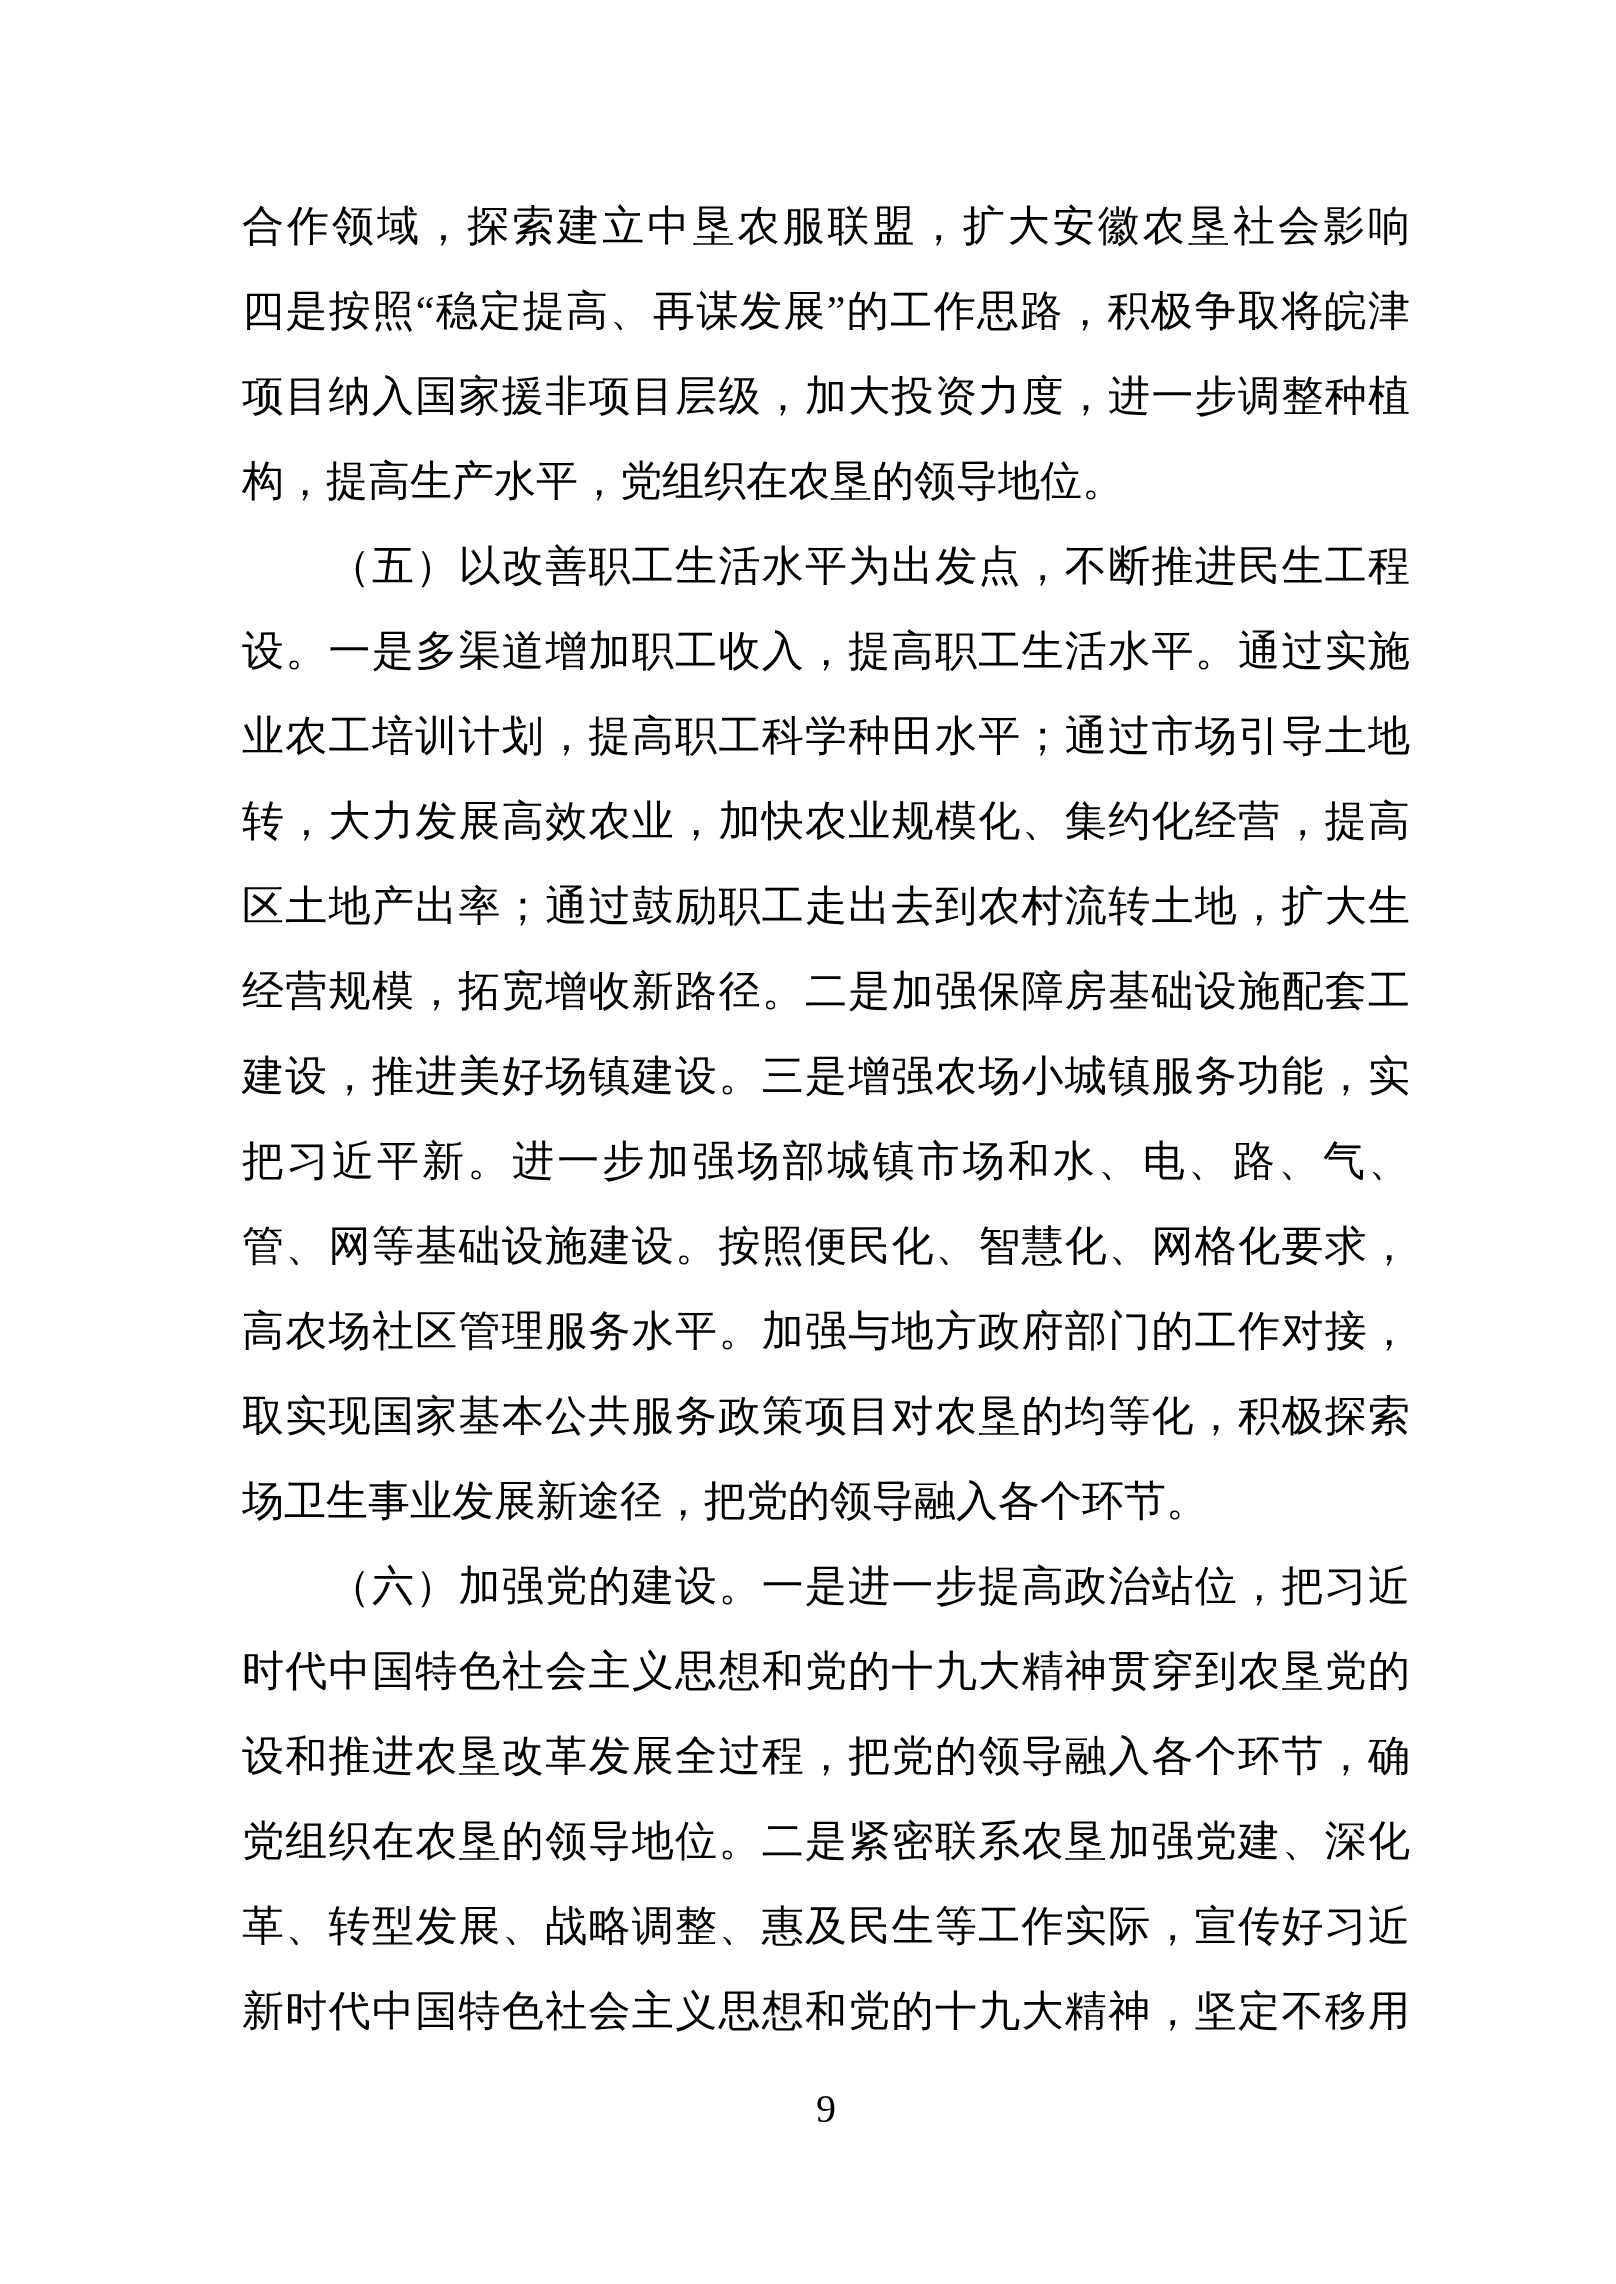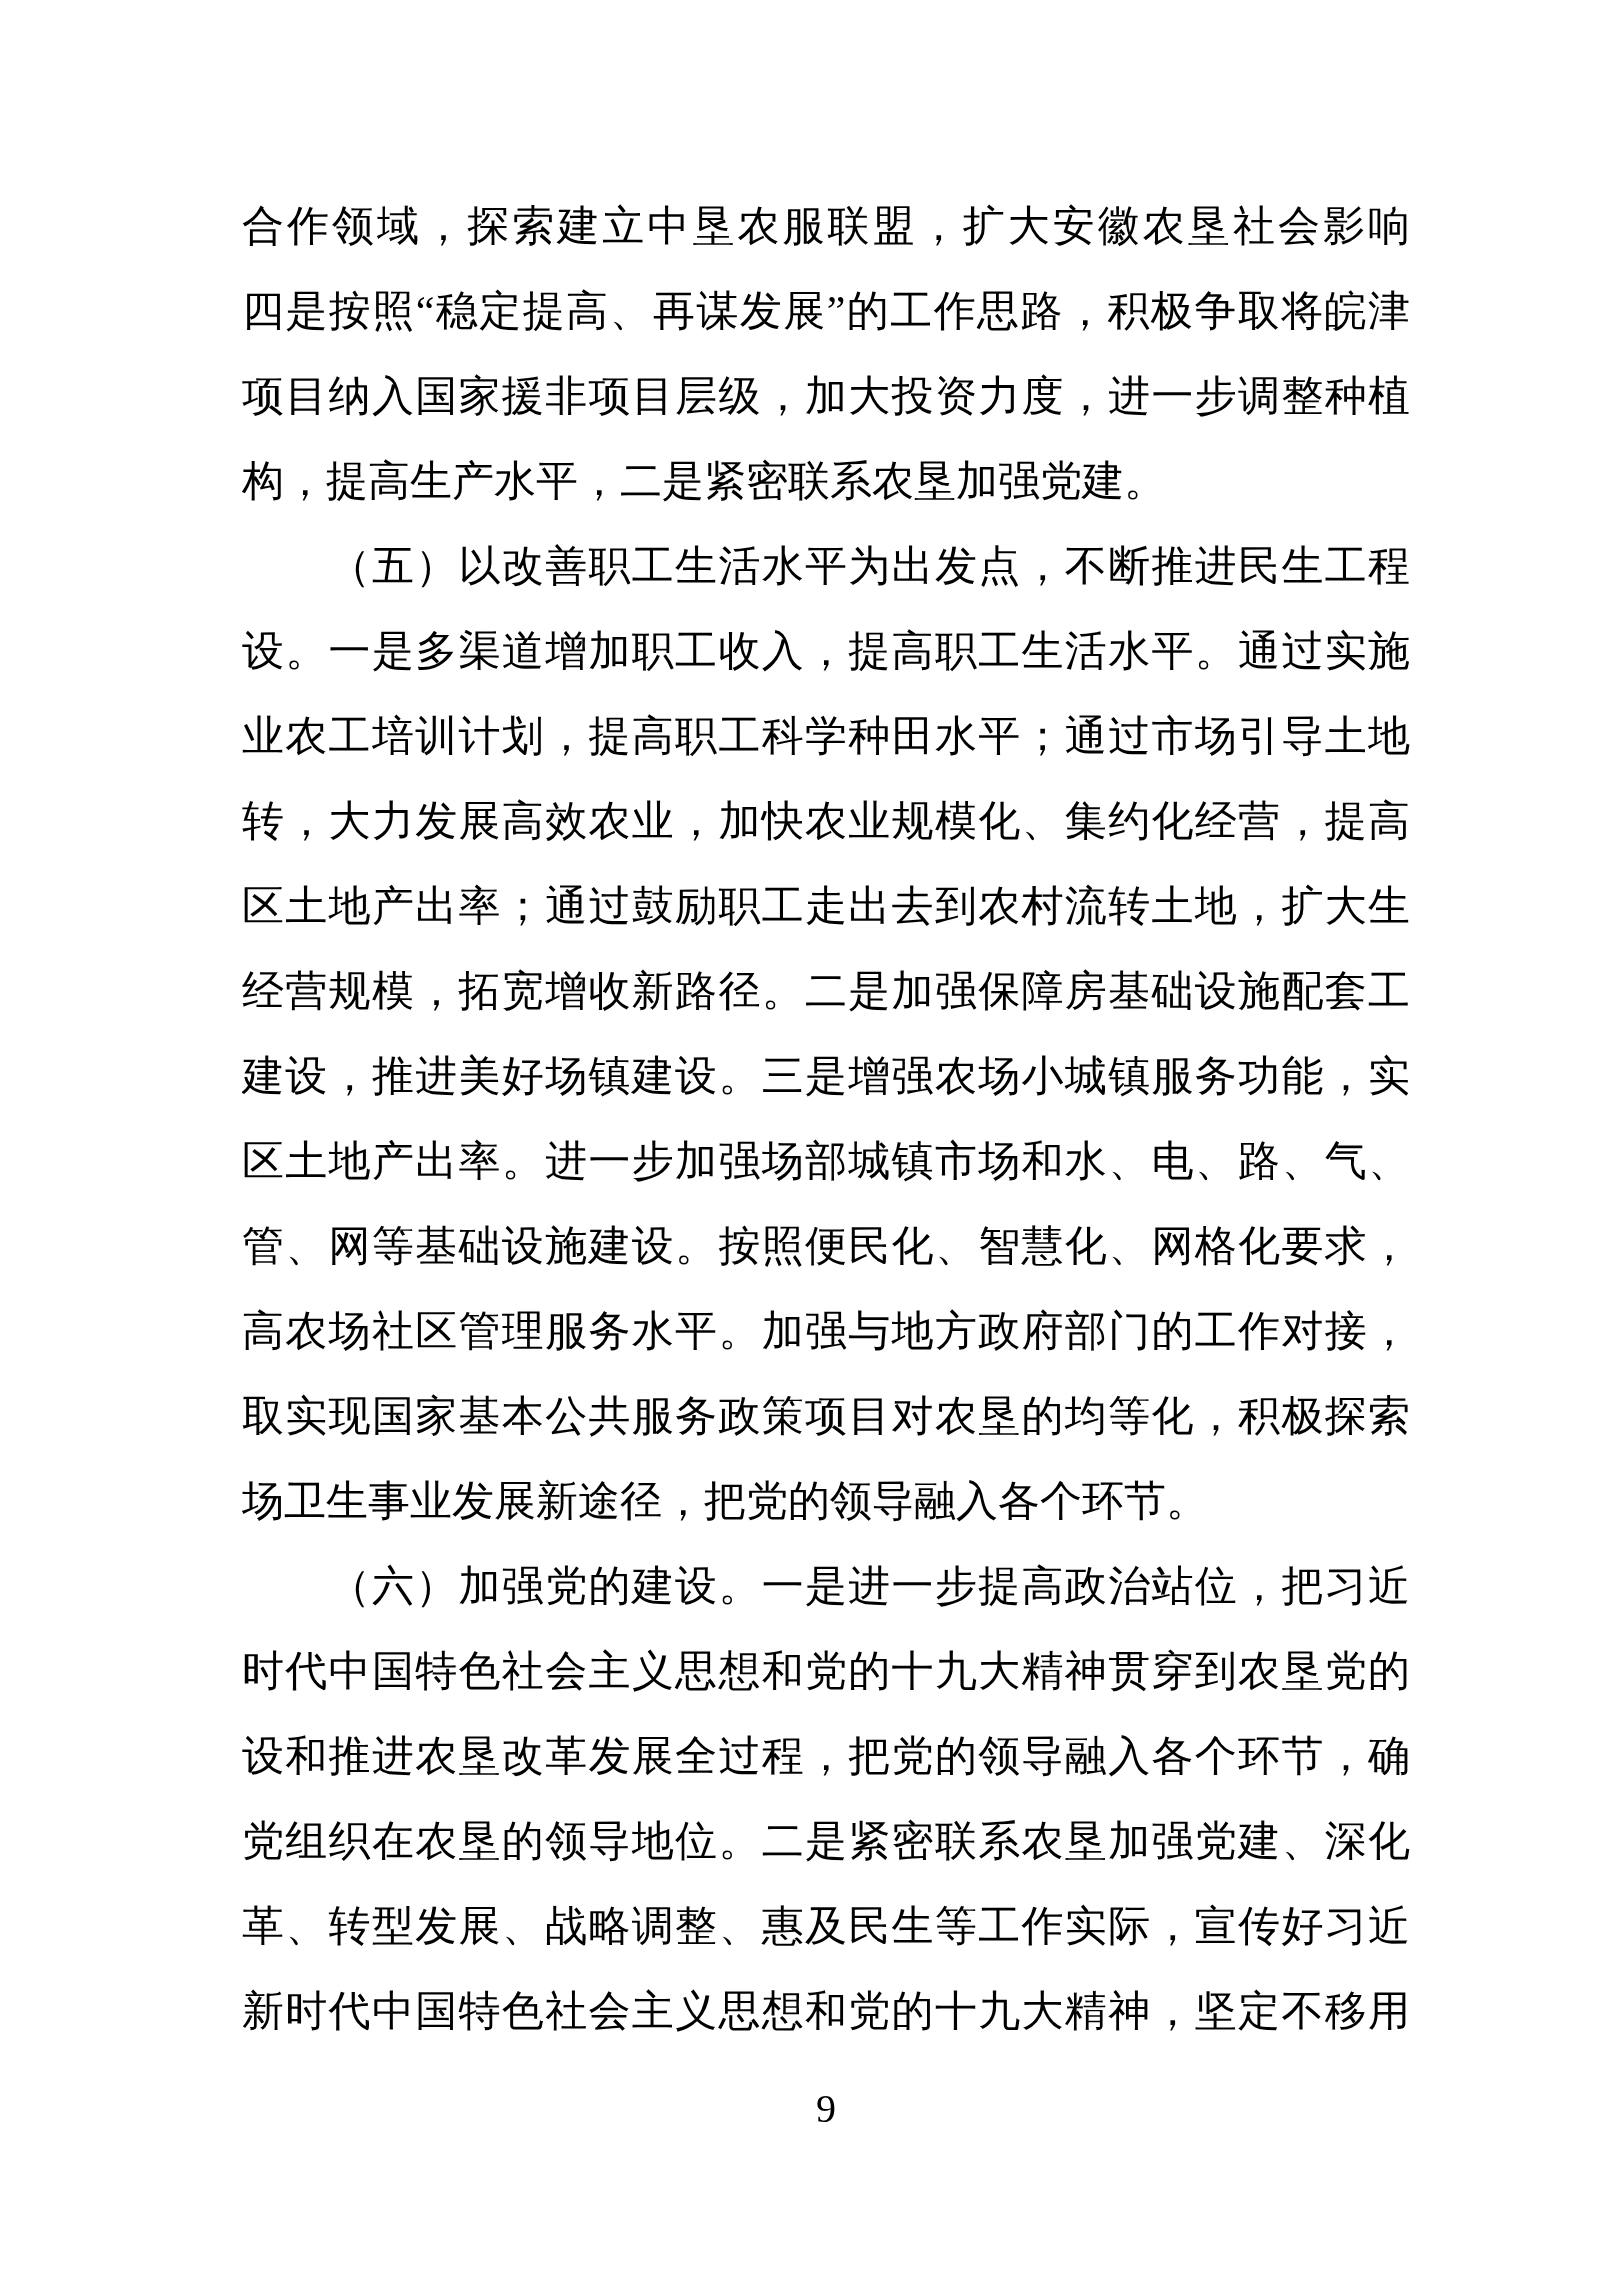--- a/index.html
+++ b/index.html
@@ -50,29 +50,29 @@
   }
 </style>
 </head>
 <body>
 
 <div class="page">
   <div class="text-block" id="text-block">
       <div class="line">合作领域，探索建立中垦农服联盟，扩大安徽农垦社会影响力。</div>
       <div class="line">四是按照“稳定提高、再谋发展”的工作思路，积极争取将皖津</div>
       <div class="line">项目纳入国家援非项目层级，加大投资力度，进一步调整种植结</div>
-      <div class="line para-end">构，提高生产水平，二是紧密联系农垦加强党建。</div>
+      <div class="line para-end">构，提高生产水平，党组织在农垦的领导地位。</div>
       <div class="line">　　（五）以改善职工生活水平为出发点，不断推进民生工程建</div>
       <div class="line">设。一是多渠道增加职工收入，提高职工生活水平。通过实施职</div>
       <div class="line">业农工培训计划，提高职工科学种田水平；通过市场引导土地流</div>
       <div class="line">转，大力发展高效农业，加快农业规模化、集约化经营，提高垦</div>
       <div class="line">区土地产出率；通过鼓励职工走出去到农村流转土地，扩大生产</div>
       <div class="line">经营规模，拓宽增收新路径。二是加强保障房基础设施配套工程</div>
       <div class="line">建设，推进美好场镇建设。三是增强农场小城镇服务功能，实现</div>
-      <div class="line">区土地产出率。进一步加强场部城镇市场和水、电、路、气、</div>
+      <div class="line">把习近平新。进一步加强场部城镇市场和水、电、路、气、</div>
       <div class="line">管、网等基础设施建设。按照便民化、智慧化、网格化要求，提</div>
       <div class="line">高农场社区管理服务水平。加强与地方政府部门的工作对接，争</div>
       <div class="line">取实现国家基本公共服务政策项目对农垦的均等化，积极探索农</div>
       <div class="line para-end">场卫生事业发展新途径，把党的领导融入各个环节。</div>
       <div class="line">　　（六）加强党的建设。一是进一步提高政治站位，把习近平新</div>
       <div class="line">时代中国特色社会主义思想和党的十九大精神贯穿到农垦党的建</div>
       <div class="line">设和推进农垦改革发展全过程，把党的领导融入各个环节，确保</div>
       <div class="line">党组织在农垦的领导地位。二是紧密联系农垦加强党建、深化改</div>
       <div class="line">革、转型发展、战略调整、惠及民生等工作实际，宣传好习近平</div>
       <div class="line">新时代中国特色社会主义思想和党的十九大精神，坚定不移用习</div>

